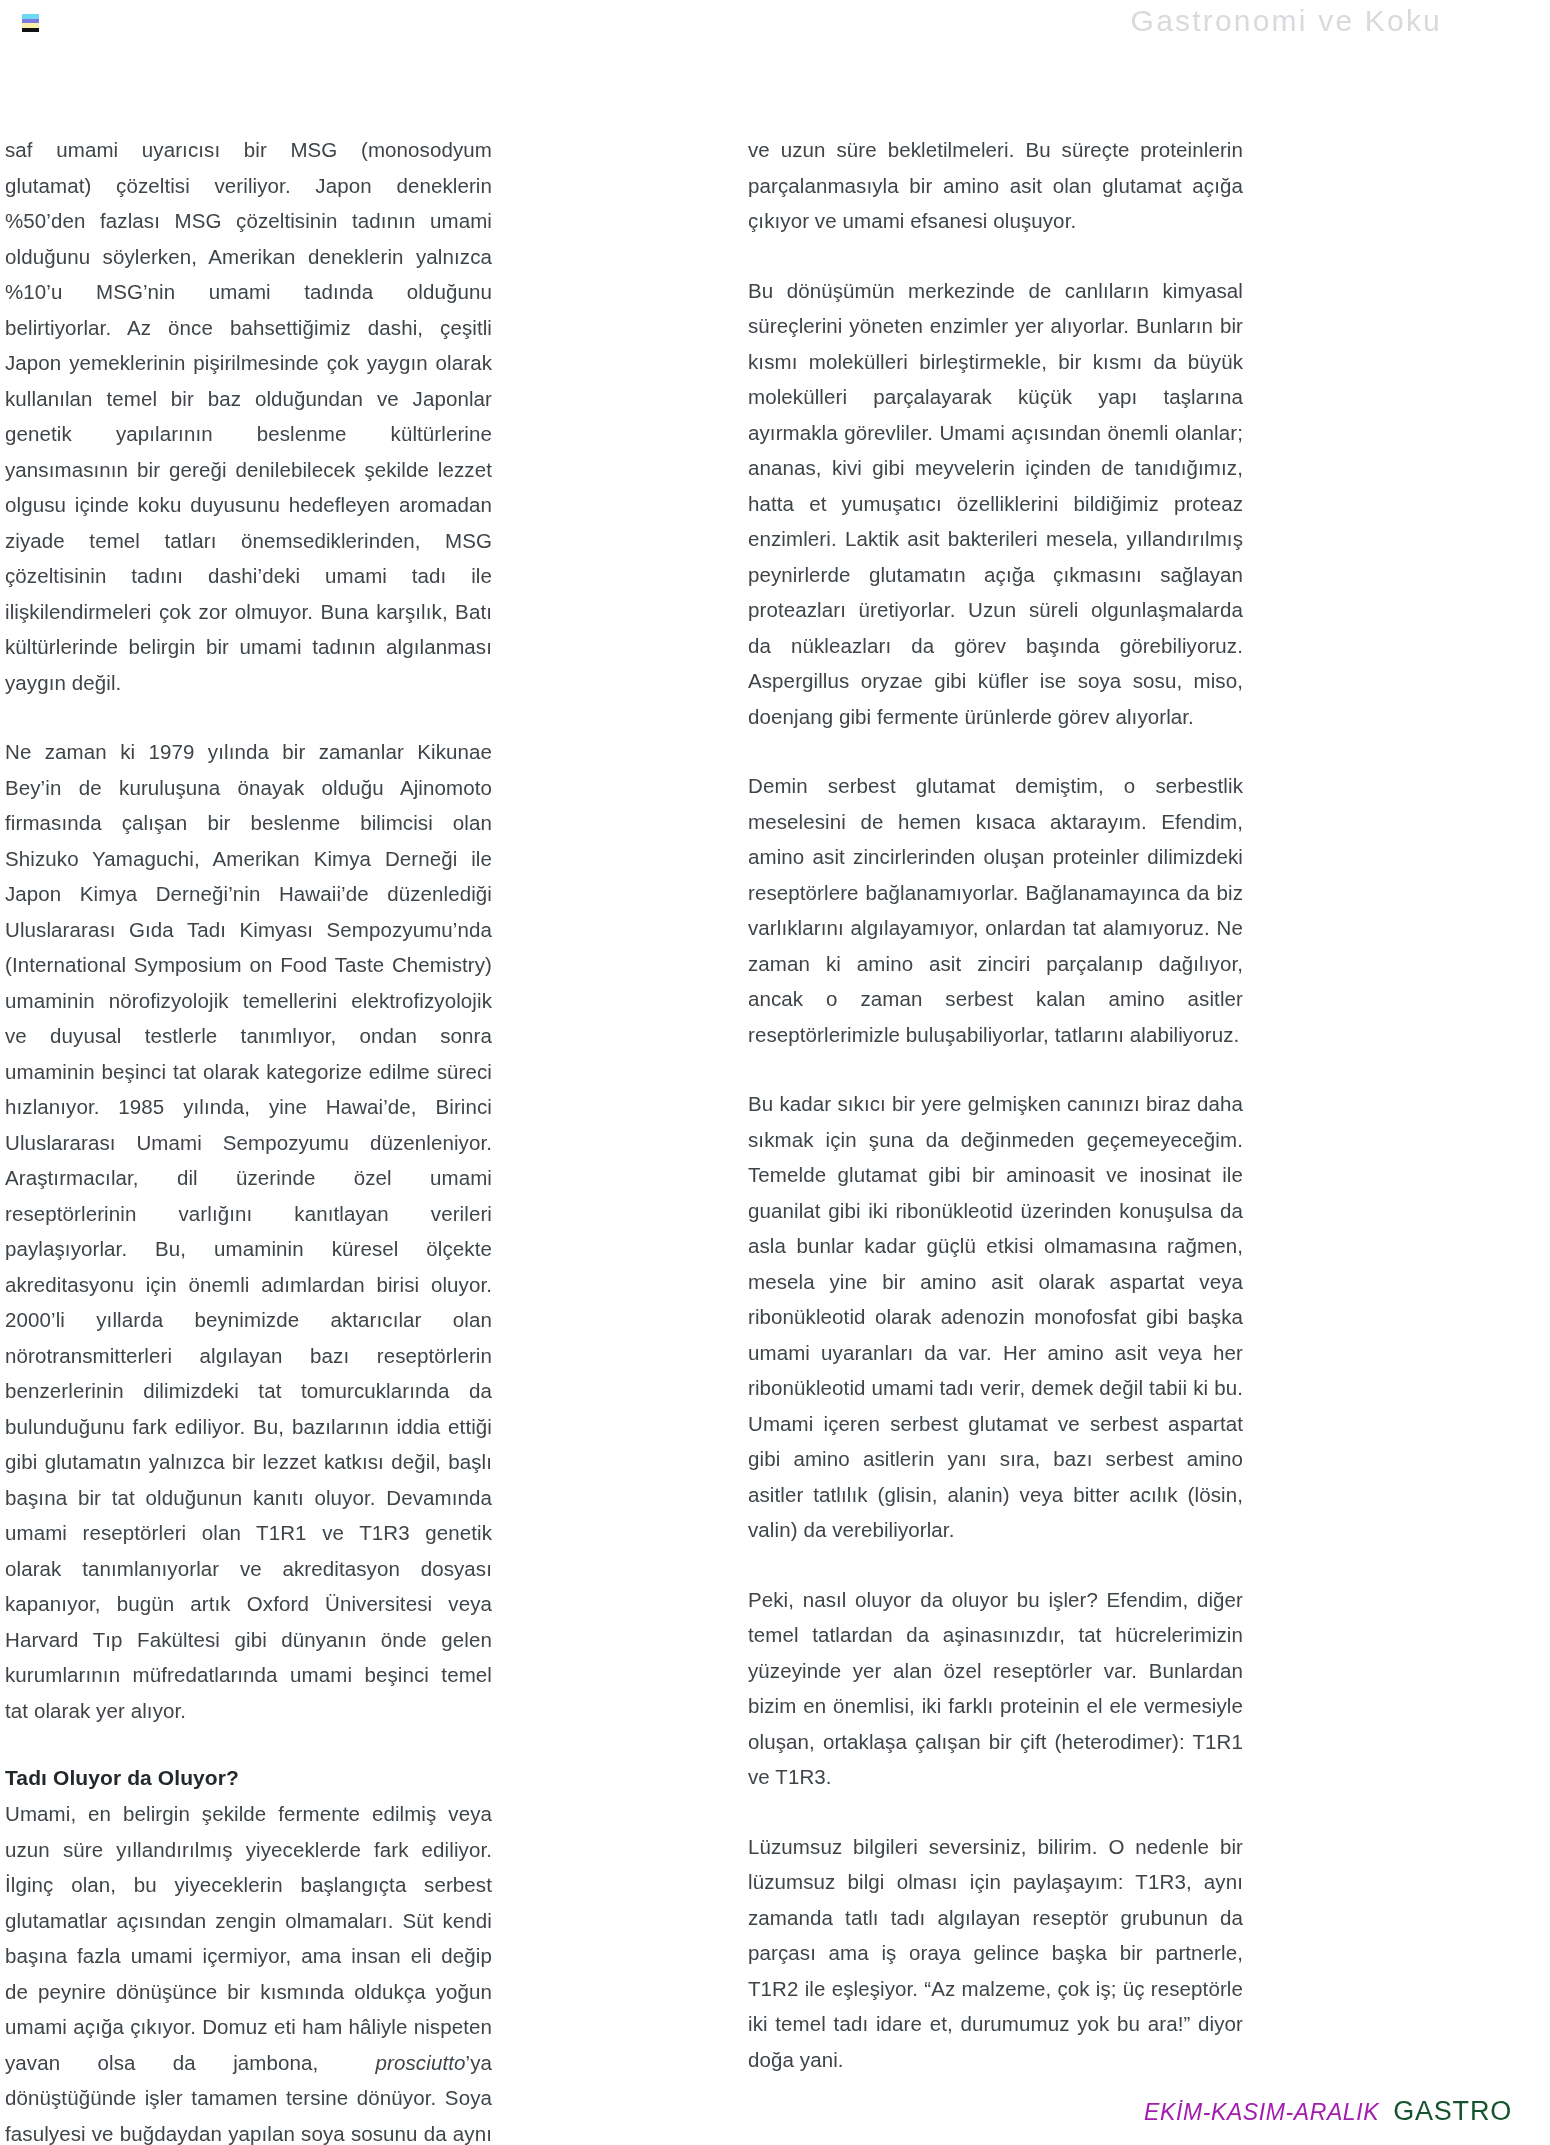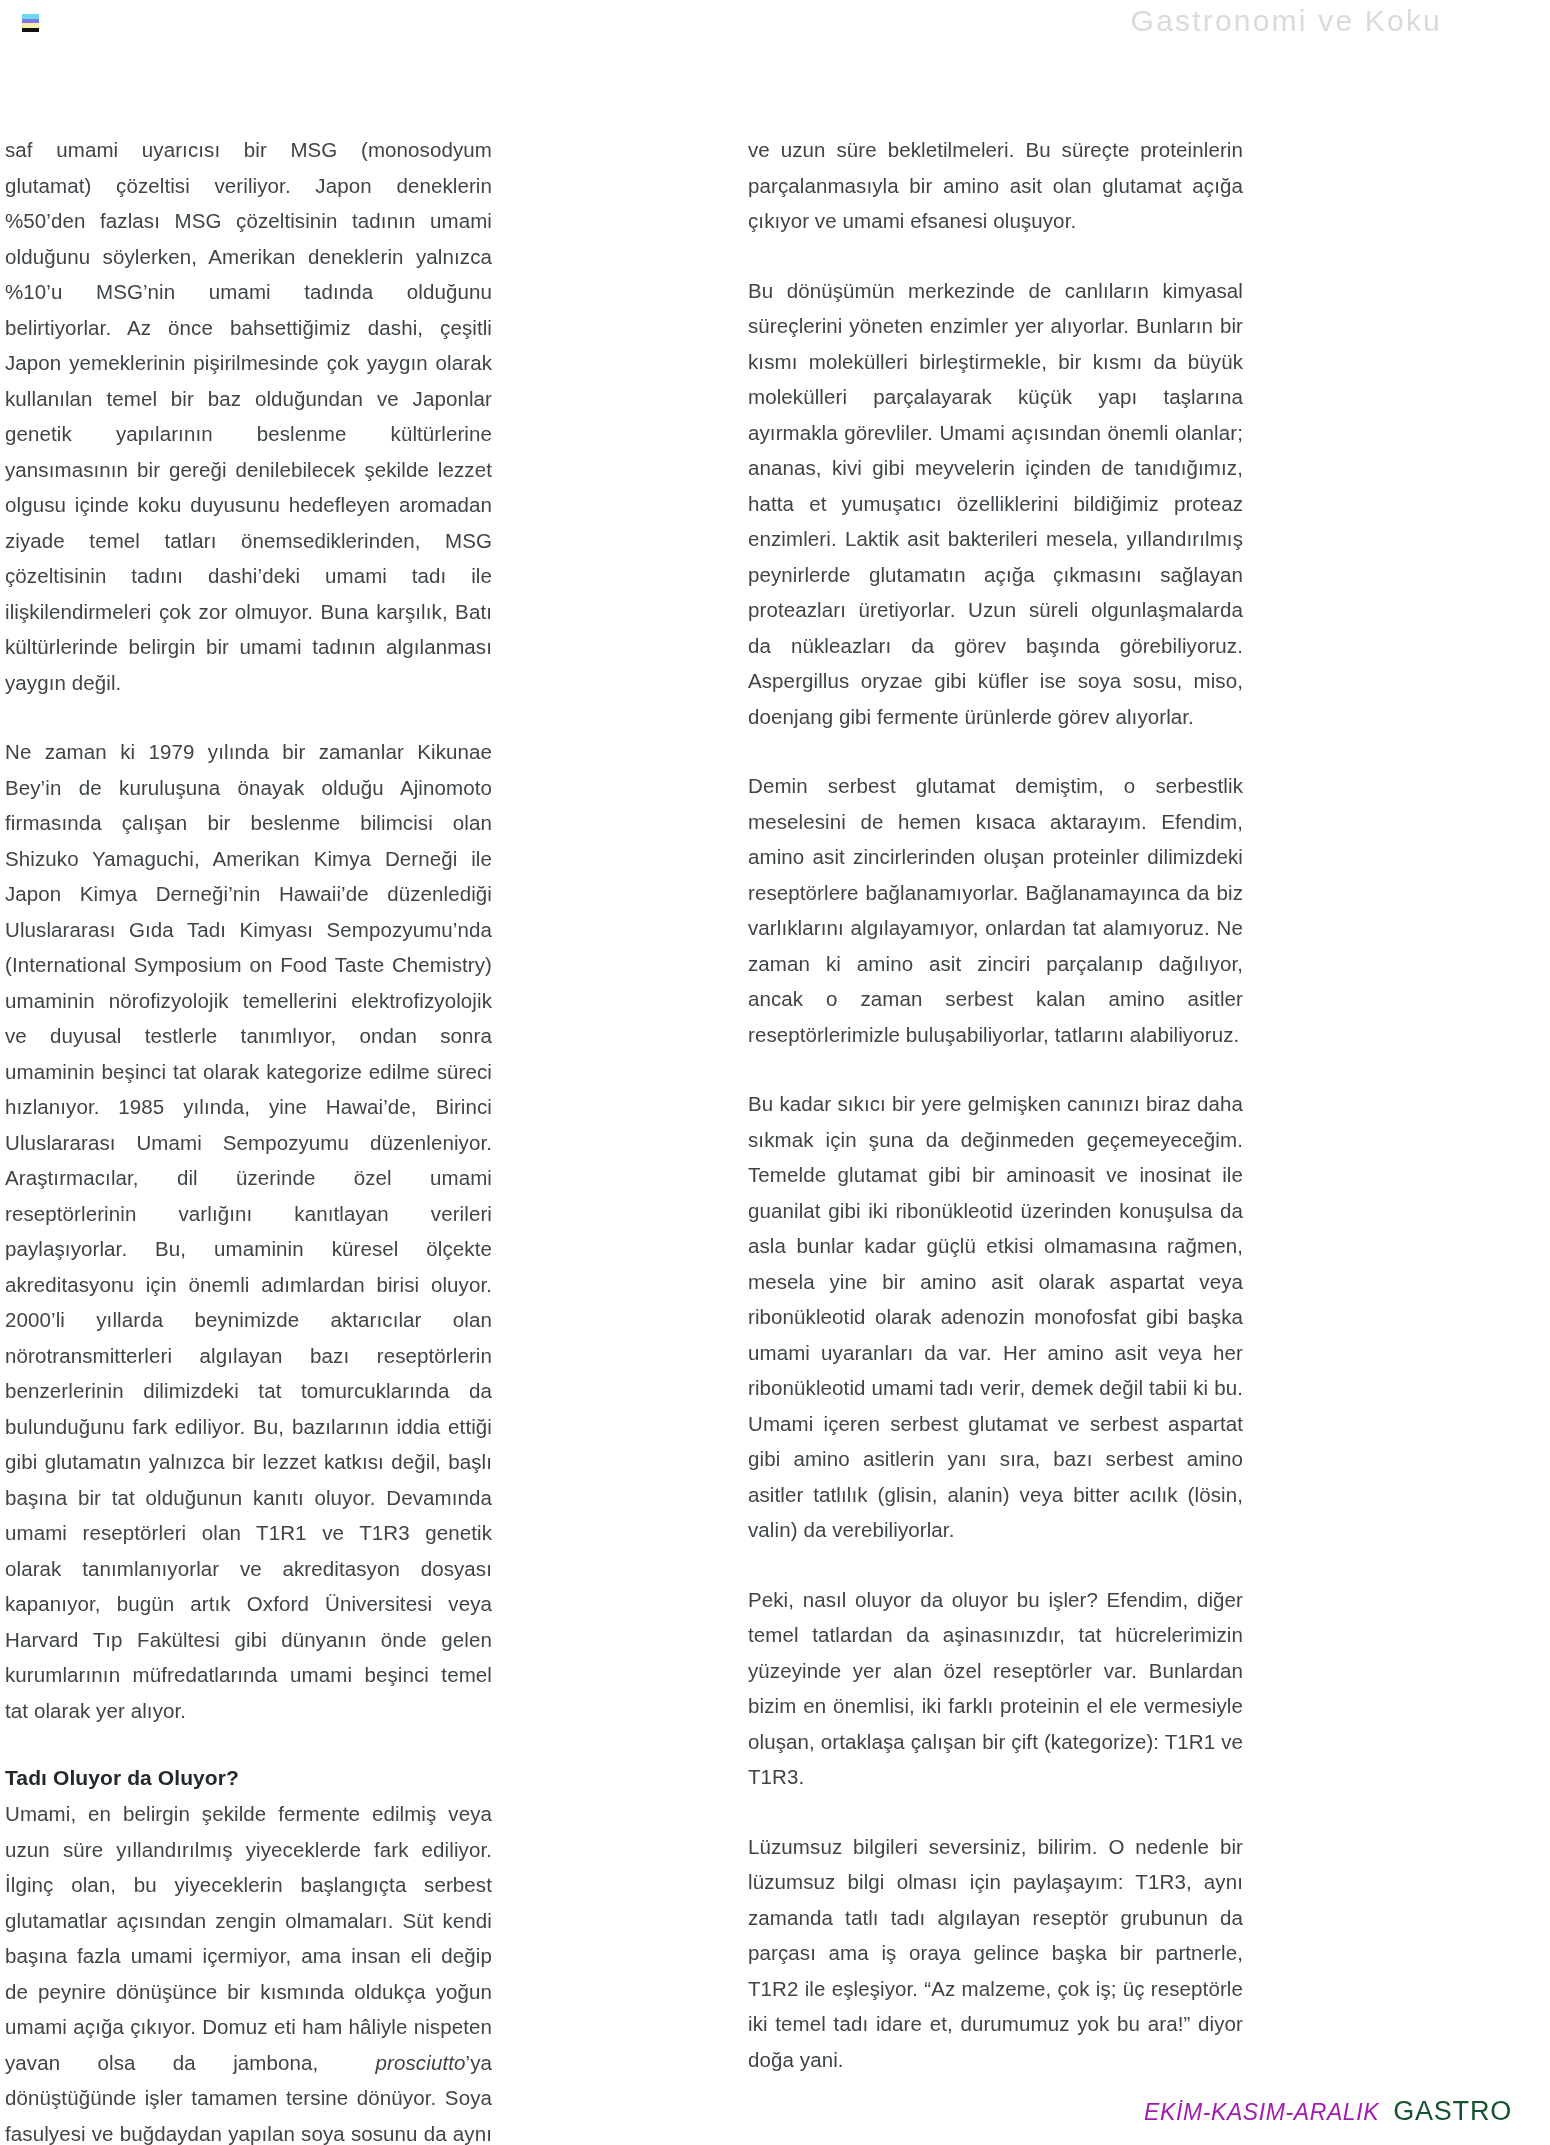--- a/index.html
+++ b/index.html
@@ -151,21 +151,21 @@
     <h2 class="section-heading">Tadı Oluyor da Oluyor?</h2>
 
     <p><span>Umami, en belirgin şekilde fermente edilmiş veya uzun süre yıllandırılmış yiyeceklerde fark ediliyor. İlginç olan, bu yiyeceklerin başlangıçta serbest glutamatlar açısından zengin olmamaları. Süt kendi başına fazla umami içermiyor, ama insan eli değip de peynire dönüşünce bir kısmında oldukça yoğun umami açığa çıkıyor. Domuz eti ham hâliyle nispeten yavan olsa da jambona, </span><em class="book-title">prosciutto</em><span>’ya dönüştüğünde işler tamamen tersine dönüyor. Soya fasulyesi ve buğdaydan yapılan soya sosunu da aynı şekilde düşünebilirsiniz. Hepsinin ortak noktası, protein bakımından zengin olmaları</span></p>
   </div>
 
   <div class="col right">
     <p>ve uzun süre bekletilmeleri. Bu süreçte proteinlerin parçalanmasıyla bir amino asit olan glutamat açığa çıkıyor ve umami efsanesi oluşuyor.</p>
     <p>Bu dönüşümün merkezinde de canlıların kimyasal süreçlerini yöneten enzimler yer alıyorlar. Bunların bir kısmı molekülleri birleştirmekle, bir kısmı da büyük molekülleri parçalayarak küçük yapı taşlarına ayırmakla görevliler. Umami açısından önemli olanlar; ananas, kivi gibi meyvelerin içinden de tanıdığımız, hatta et yumuşatıcı özelliklerini bildiğimiz proteaz enzimleri. Laktik asit bakterileri mesela, yıllandırılmış peynirlerde glutamatın açığa çıkmasını sağlayan proteazları üretiyorlar. Uzun süreli olgunlaşmalarda da nükleazları da görev başında görebiliyoruz. Aspergillus oryzae gibi küfler ise soya sosu, miso, doenjang gibi fermente ürünlerde görev alıyorlar.</p>
     <p>Demin serbest glutamat demiştim, o serbestlik meselesini de hemen kısaca aktarayım. Efendim, amino asit zincirlerinden oluşan proteinler dilimizdeki reseptörlere bağlanamıyorlar. Bağlanamayınca da biz varlıklarını algılayamıyor, onlardan tat alamıyoruz. Ne zaman ki amino asit zinciri parçalanıp dağılıyor, ancak o zaman serbest kalan amino asitler reseptörlerimizle buluşabiliyorlar, tatlarını alabiliyoruz.</p>
     <p>Bu kadar sıkıcı bir yere gelmişken canınızı biraz daha sıkmak için şuna da değinmeden geçemeyeceğim. Temelde glutamat gibi bir aminoasit ve inosinat ile guanilat gibi iki ribonükleotid üzerinden konuşulsa da asla bunlar kadar güçlü etkisi olmamasına rağmen, mesela yine bir amino asit olarak aspartat veya ribonükleotid olarak adenozin monofosfat gibi başka umami uyaranları da var. Her amino asit veya her ribonükleotid umami tadı verir, demek değil tabii ki bu. Umami içeren serbest glutamat ve serbest aspartat gibi amino asitlerin yanı sıra, bazı serbest amino asitler tatlılık (glisin, alanin) veya bitter acılık (lösin, valin) da verebiliyorlar.</p>
-    <p>Peki, nasıl oluyor da oluyor bu işler? Efendim, diğer temel tatlardan da aşinasınızdır, tat hücrelerimizin yüzeyinde yer alan özel reseptörler var. Bunlardan bizim en önemlisi, iki farklı proteinin el ele vermesiyle oluşan, ortaklaşa çalışan bir çift (kategorize): T1R1 ve T1R3.</p>
+    <p>Peki, nasıl oluyor da oluyor bu işler? Efendim, diğer temel tatlardan da aşinasınızdır, tat hücrelerimizin yüzeyinde yer alan özel reseptörler var. Bunlardan bizim en önemlisi, iki farklı proteinin el ele vermesiyle oluşan, ortaklaşa çalışan bir çift (heterodimer): T1R1 ve T1R3.</p>
     <p>Lüzumsuz bilgileri seversiniz, bilirim. O nedenle bir lüzumsuz bilgi olması için paylaşayım: T1R3, aynı zamanda tatlı tadı algılayan reseptör grubunun da parçası ama iş oraya gelince başka bir partnerle, T1R2 ile eşleşiyor. “Az malzeme, çok iş; üç reseptörle iki temel tadı idare et, durumumuz yok bu ara!” diyor doğa yani.</p>
   </div>
 </div>
 
 <div class="page-footer">
   <div class="footer-inner">
     <span class="footer-issue">EKİM-KASIM-ARALIK</span>
     <span class="footer-brand">GASTRO</span>
   </div>
 </div>

